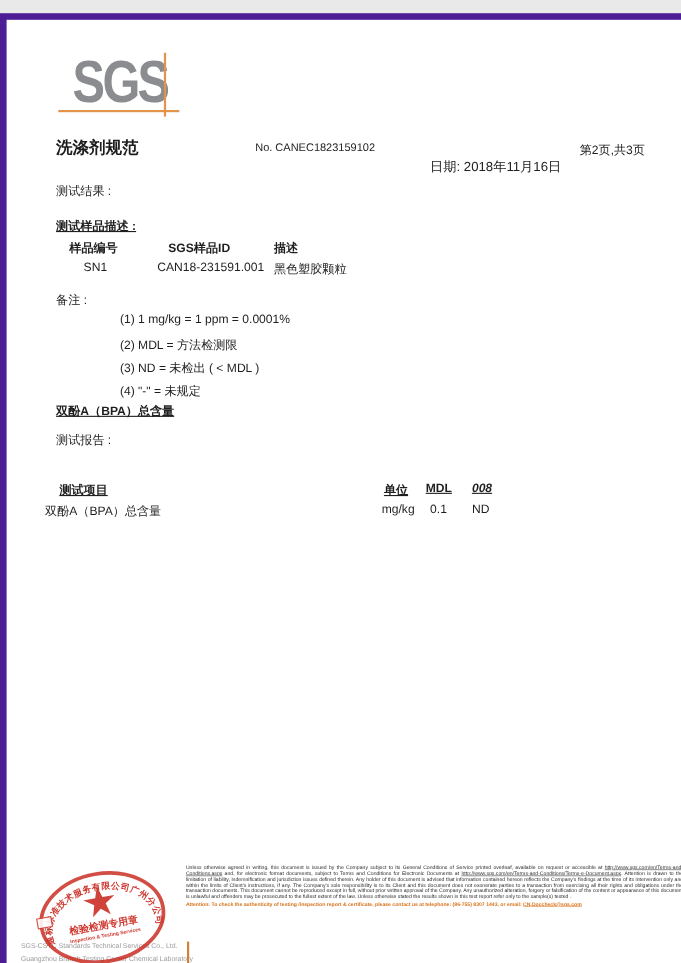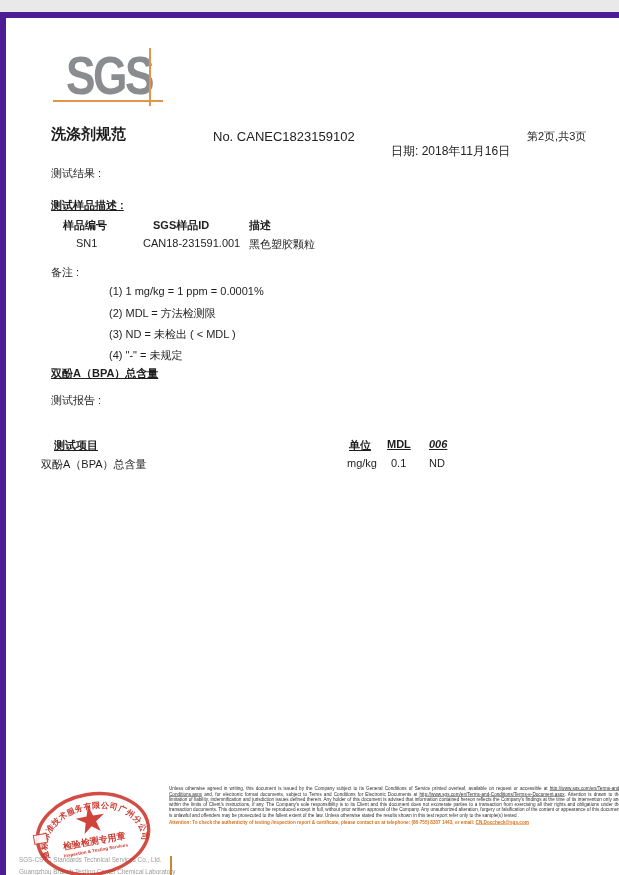--- a/index.html
+++ b/index.html
@@ -18,21 +18,21 @@
   .logo-text{
     left:60px;top:30px;
     font-size:54px;font-weight:bold;color:#8a8c8f;
     letter-spacing:-3px;line-height:1;
     transform:scaleX(0.82);transform-origin:0 0;
   }
   .logo-hline{left:47px;top:82px;width:110px;height:2px;background:#e2944a;}
   .logo-vline{left:143px;top:30px;width:2px;height:58px;background:#e2944a;}
   
   .title{left:45px;top:107px;font-size:15px;font-weight:bold;color:#1c1c1c;}
-  .h-no{left:207px;top:111px;font-size:13px;}
+  .h-no{left:226px;top:111px;font-size:10px;}
   .h-date{left:385px;top:125px;font-size:12px;}
   .h-pages{left:521px;top:111px;font-size:11px;}
   .body-text{font-size:11px;color:#1f1f1f;}
   .bold{font-weight:bold;}
   .u{text-decoration:underline;}
   .it{font-style:italic;}
   
   .method-text{left:128px;top:374px;width:460px;font-size:11px;line-height:20px;text-align:justify;}
   
   .legal-wrap{left:163px;top:768px;width:452px;height:72px;overflow:visible;}
@@ -82,21 +82,21 @@
   <div class="abs body-text" style="left:103px;top:309px;">(3) ND = 未检出 ( &lt; MDL )</div>
   <div class="abs body-text" style="left:103px;top:330px;">(4) "-" = 未规定</div>
 
   <div class="abs body-text bold u" style="left:45px;top:348px;">双酚A（BPA）总含量</div>
 
   <div class="abs body-text" style="left:45px;top:375px;">测试报告 :</div>
 
   <div class="abs body-text bold u" style="left:48px;top:420px;">测试项目</div>
   <div class="abs body-text bold u" style="left:343px;top:420px;">单位</div>
   <div class="abs body-text bold u" style="left:381px;top:420px;">MDL</div>
-  <div class="abs body-text bold it u" style="left:423px;top:420px;">006</div>
+  <div class="abs body-text bold it u" style="left:423px;top:420px;">008</div>
 
   <div class="abs body-text" style="left:35px;top:439px;">双酚A（BPA）总含量</div>
   <div class="abs body-text" style="left:341px;top:439px;">mg/kg</div>
   <div class="abs body-text" style="left:385px;top:439px;">0.1</div>
   <div class="abs body-text" style="left:423px;top:439px;">ND</div>
 
   <div class="abs legal-wrap">
     <div class="legal-inner">
       <span>Unless otherwise agreed in writing, this document is issued by the Company subject to its General Conditions of Service printed overleaf, available on request or accessible at </span><span class="legal-link">http://www.sgs.com/en/Terms-and-Conditions.aspx</span><span> and, for electronic format documents, subject to Terms and Conditions for Electronic Documents at </span><span class="legal-link">http://www.sgs.com/en/Terms-and-Conditions/Terms-e-Document.aspx</span><span>. Attention is drawn to the limitation of liability, indemnification and jurisdiction issues defined therein. Any holder of this document is advised that information contained hereon reflects the Company's findings at the time of its intervention only and within the limits of Client's instructions, if any. The Company's sole responsibility is to its Client and this document does not exonerate parties to a transaction from exercising all their rights and obligations under the transaction documents. This document cannot be reproduced except in full, without prior written approval of the Company. Any unauthorized alteration, forgery or falsification of the content or appearance of this document is unlawful and offenders may be prosecuted to the fullest extent of the law. Unless otherwise stated the results shown in this test report refer only to the sample(s) tested .</span>
       <div class="attention">

